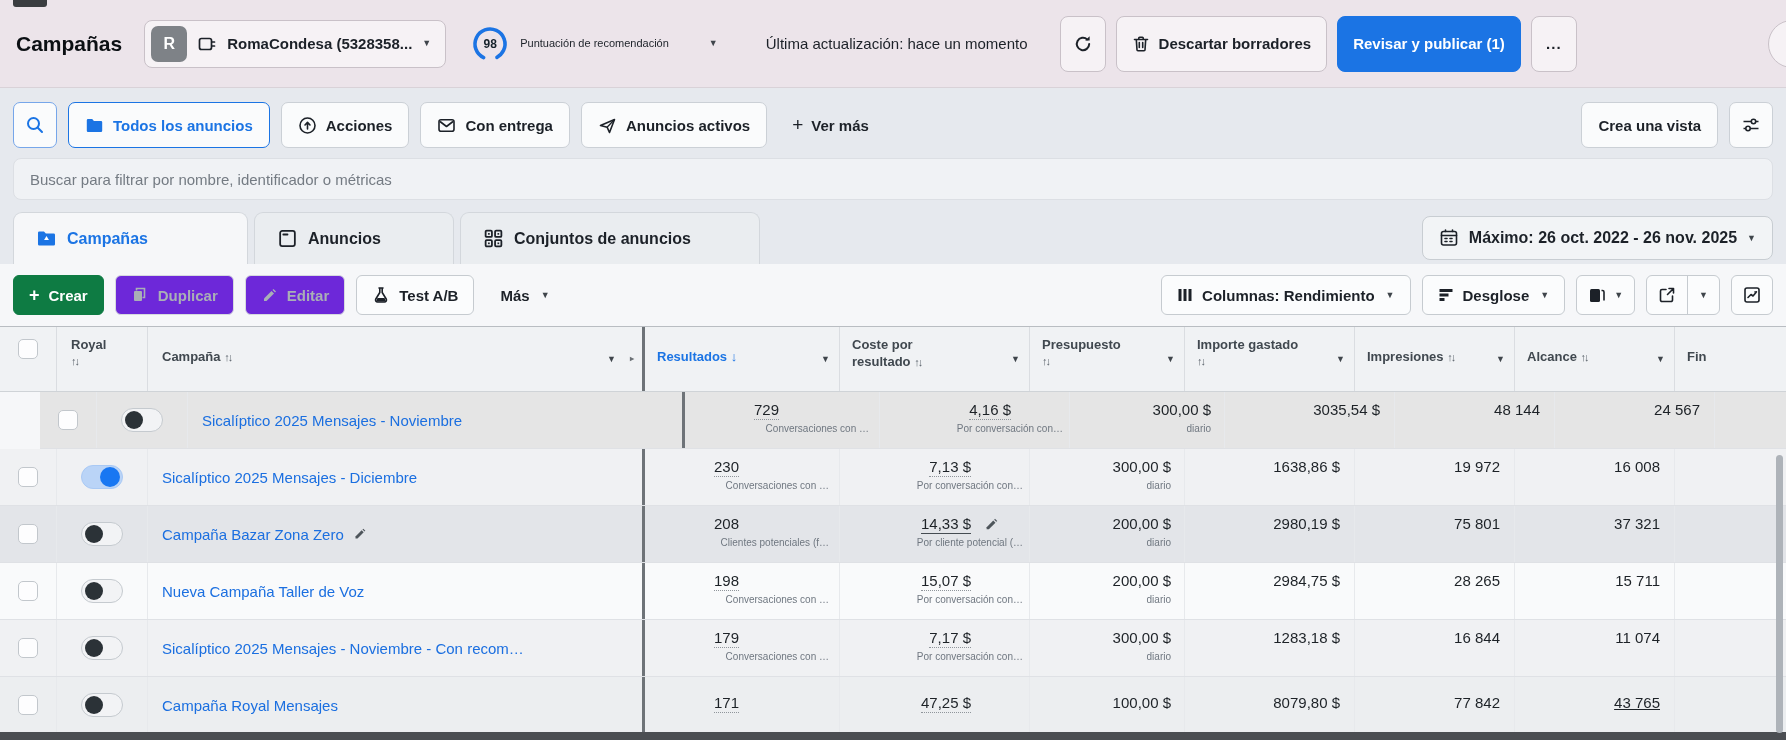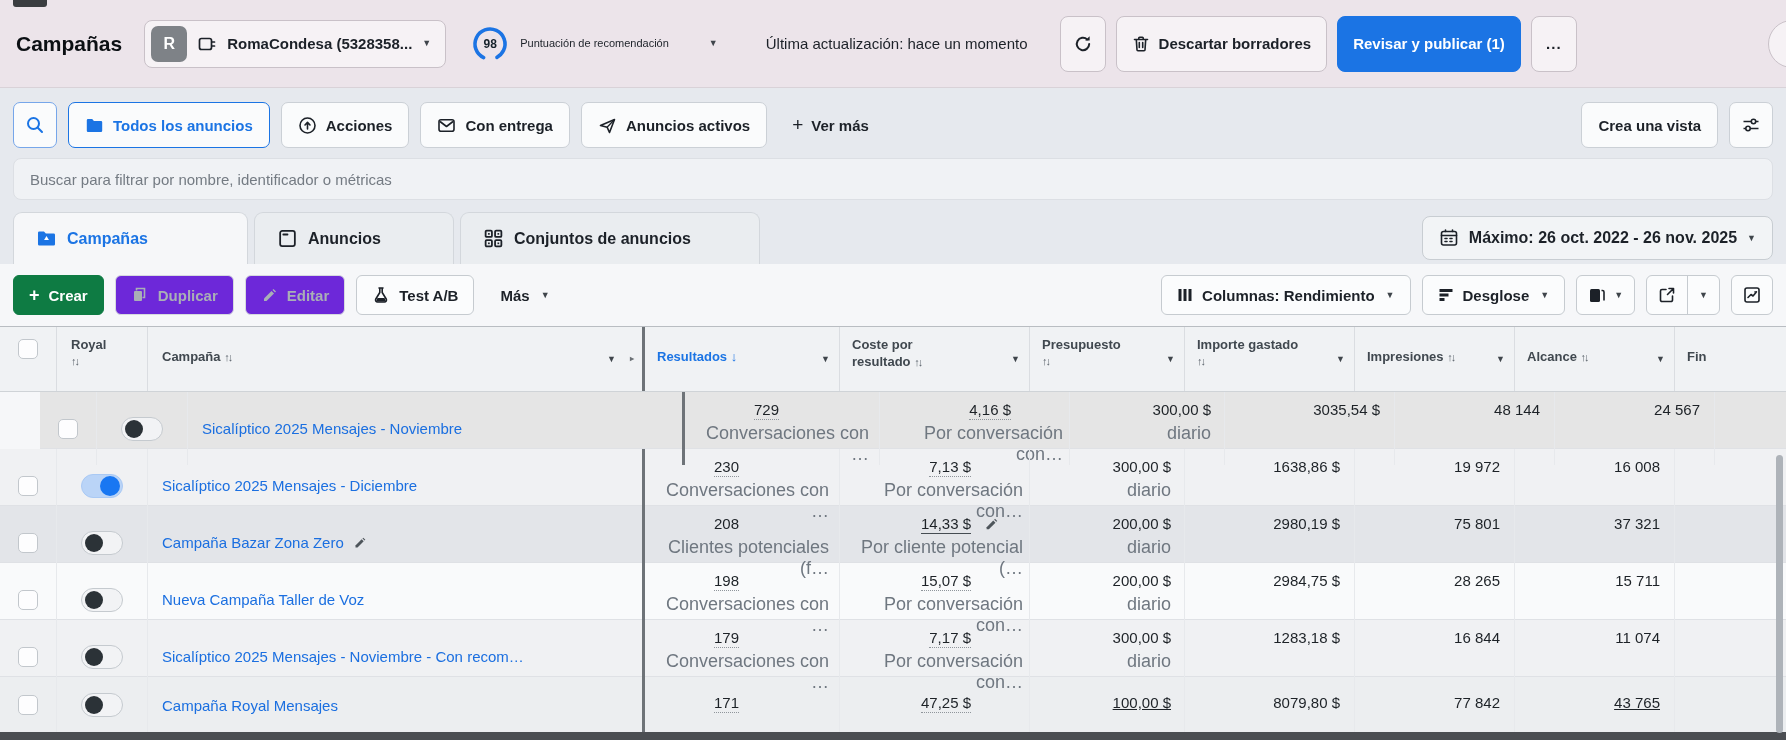--- a/index.html
+++ b/index.html
@@ -100,21 +100,21 @@
   .checkbox{width:20px;height:20px;border-radius:5px;border:1.5px solid #c2c7cc;background:#fdfdfe;cursor:pointer;}
   .cell-toggle{display:flex;align-items:center;justify-content:center;}
   .toggle{position:relative;width:42px;height:24px;border-radius:12px;background:#f2f3f5;border:1px solid #c5cacf;cursor:pointer;}
   .toggle .knob{position:absolute;top:2px;left:3px;width:18px;height:18px;border-radius:50%;background:#2b3237;}
   .toggle.on{background:#bad4f7;border-color:#a9c9f4;}
   .toggle.on .knob{left:auto;right:2px;top:1px;width:20px;height:20px;background:#1877f2;}
   .cell-name{display:flex;align-items:center;gap:9px;padding-left:14px;overflow:hidden;}
   .link{color:#1b6fe0;font-size:15px;white-space:nowrap;cursor:pointer;}
   .num{padding-top:9px;text-align:right;font-size:15px;color:#1d2227;}
   .num .val{line-height:1.2;padding-right:14px;}
-  .num .sub{font-size:18px;color:#6f7780;margin-top:4px;padding-right:14px;}
+  .num .sub{font-size:10px;color:#6f7780;margin-top:4px;padding-right:14px;}
   .c-res .val{padding-right:100px;}
   .c-res .sub{padding-right:10px;}
   .c-cost .val{padding-right:58px;}
   .c-cost .sub{padding-right:6px;}
   .c-bud .val,.c-bud .sub{padding-right:13px;}
   .dotted{border-bottom:1.5px dotted #8f959b;padding-bottom:1px;}
   .uline{border-bottom:1.5px solid #454c52;padding-bottom:1px;}
   .pencil-abs{position:absolute;right:30px;top:11px;cursor:pointer;}
   .bottom-band{position:absolute;left:0;bottom:0;width:1786px;height:8px;background:#4b4e52;}
   .scroll-thumb{position:absolute;right:3px;top:455px;width:7px;height:278px;border-radius:4px;background:#aeb3b9;}
@@ -651,21 +651,21 @@
       <div class="td cell-name divider-dark">
           <span class="link">Campaña Royal Mensajes</span>
         </div>
       <div class="td num c-res">
         <div class="val" style="padding-top:8px;"><span class="dotted">171</span></div>
       </div>
       <div class="td num c-cost">
         <div class="val" style="padding-top:8px;"><span class="dotted">47,25 $</span></div>
       </div>
       <div class="td num c-bud">
-        <div class="val" style="padding-top:8px;text-decoration:underline;">100,00 $</div>
+        <div class="val" style="padding-top:8px;">100,00 $</div>
       </div>
       <div class="td num">
           <div class="val" style="padding-top:8px;">8079,80 $</div>
         </div>
       <div class="td num">
           <div class="val" style="padding-top:8px;">77 842</div>
         </div>
       <div class="td num">
           <div class="val" style="padding-top:8px;text-decoration:underline;">43 765</div>
         </div>

